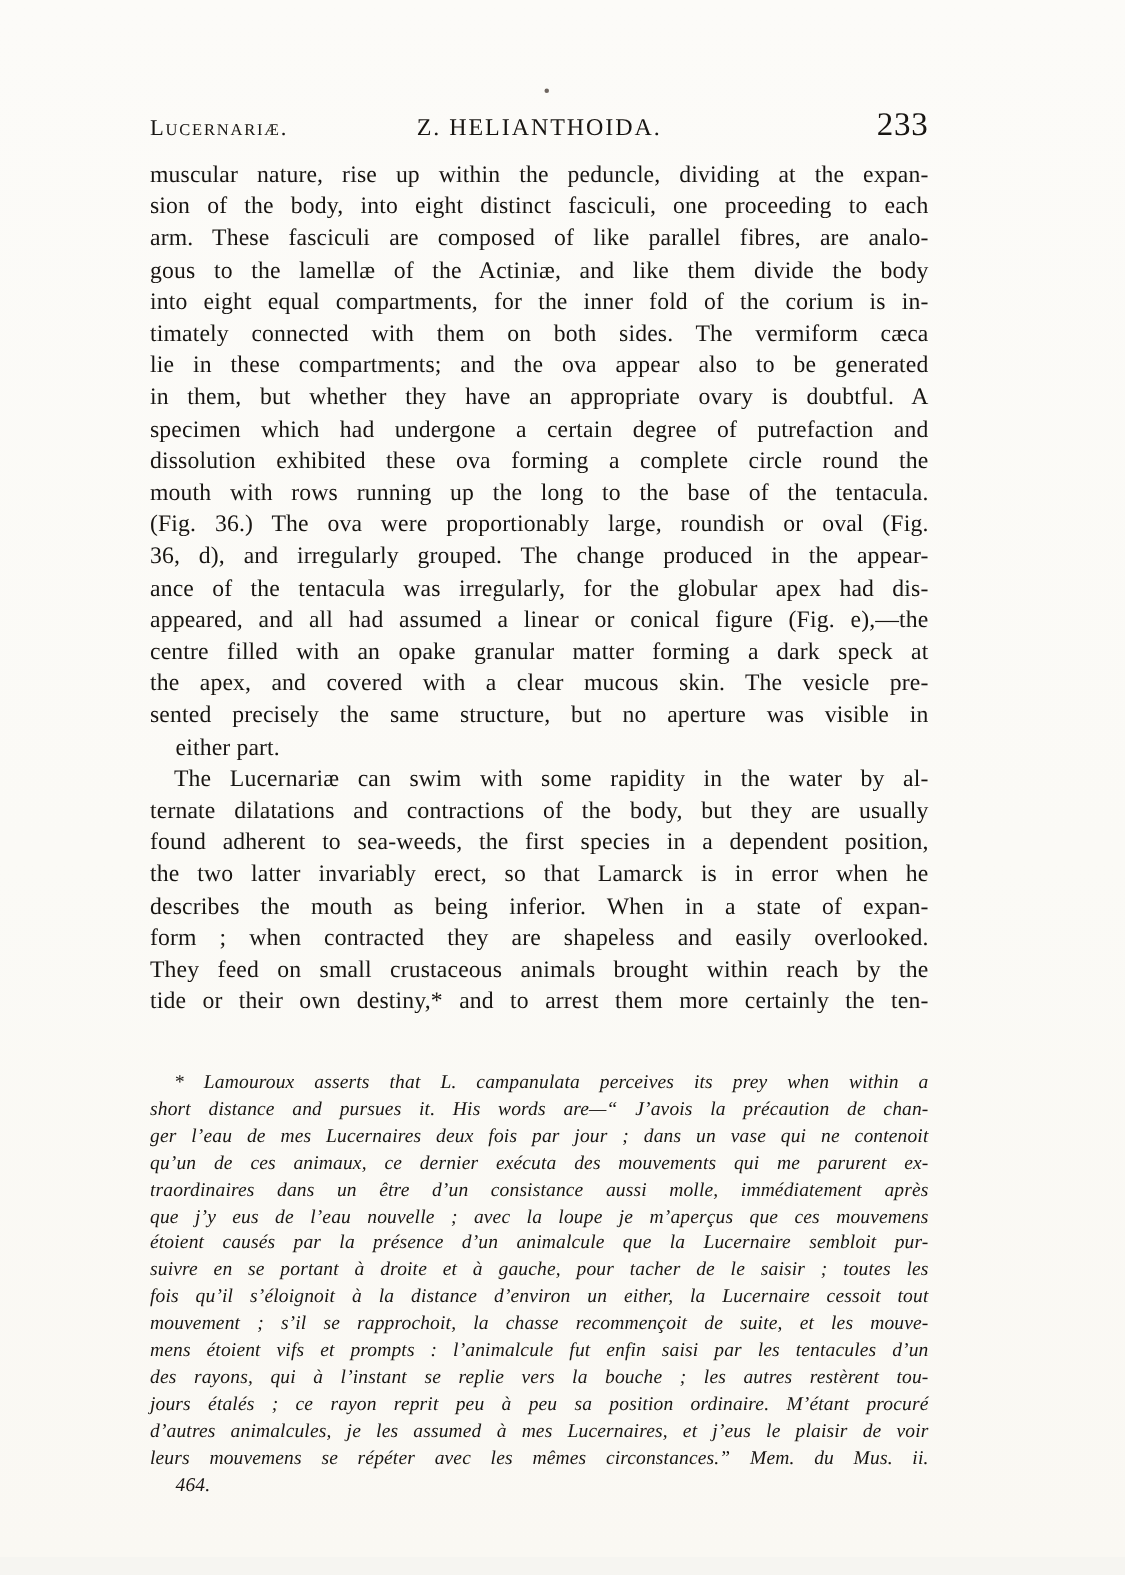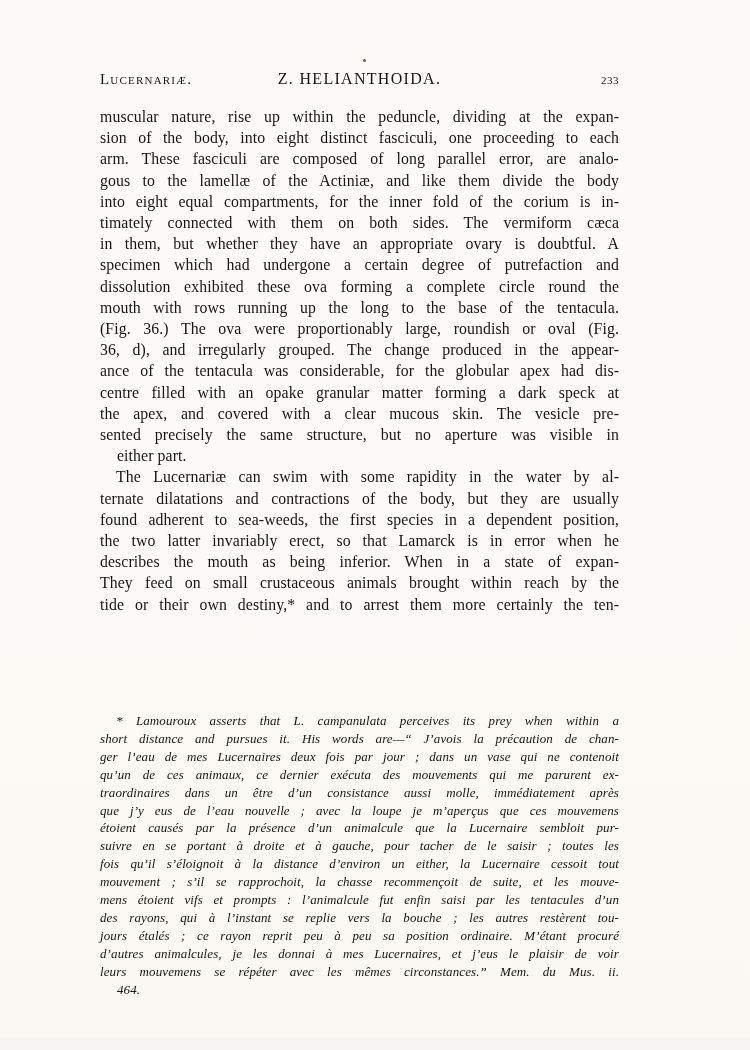--- a/index.html
+++ b/index.html
@@ -27,21 +27,21 @@
     font-size: 15px;
     letter-spacing: 1.2px;
     justify-self: start;
   }
   .rh-center {
     font-size: 16px;
     letter-spacing: 1.3px;
     justify-self: center;
   }
   .rh-right {
-    font-size: 11px;
+    font-size: 22px;
     letter-spacing: 0.5px;
     justify-self: end;
   }
   .body-text {
     position: absolute;
     left: 100px; top: 106px; width: 519px;
     font-size: 15.8px;
     line-height: 21.2px;
   }
   .footnote-block {
@@ -78,61 +78,64 @@
   <header class="running-head">
     <span class="rh-left">Lucernariæ.</span>
     <span class="rh-center">Z. HELIANTHOIDA.</span>
     <span class="rh-right">233</span>
   </header>
 
   <main class="body-text">
       <div class="paragraph">
         <div class="line line-just">muscular nature, rise up within the peduncle, dividing at the expan-</div>
         <div class="line line-just">sion of the body, into eight distinct fasciculi, one proceeding to each</div>
-        <div class="line line-just">arm. These fasciculi are composed of long parallel error, are analo-</div>
+        <div class="line line-just">arm. These fasciculi are composed of like parallel fibres, are analo-</div>
         <div class="line line-just">gous to the lamellæ of the Actiniæ, and like them divide the body</div>
         <div class="line line-just">into eight equal compartments, for the inner fold of the corium is in-</div>
         <div class="line line-just">timately connected with them on both sides. The vermiform cæca</div>
+        <div class="line line-just">lie in these compartments; and the ova appear also to be generated</div>
         <div class="line line-just">in them, but whether they have an appropriate ovary is doubtful. A</div>
         <div class="line line-just">specimen which had undergone a certain degree of putrefaction and</div>
         <div class="line line-just">dissolution exhibited these ova forming a complete circle round the</div>
         <div class="line line-just">mouth with rows running up the long to the base of the tentacula.</div>
         <div class="line line-just">(Fig. 36.) The ova were proportionably large, roundish or oval (Fig.</div>
         <div class="line line-just">36, d), and irregularly grouped. The change produced in the appear-</div>
-        <div class="line line-just">ance of the tentacula was considerable, for the globular apex had dis-</div>
+        <div class="line line-just">ance of the tentacula was irregularly, for the globular apex had dis-</div>
+        <div class="line line-just">appeared, and all had assumed a linear or conical figure (Fig. e),—the</div>
         <div class="line line-just">centre filled with an opake granular matter forming a dark speck at</div>
         <div class="line line-just">the apex, and covered with a clear mucous skin. The vesicle pre-</div>
         <div class="line line-just">sented precisely the same structure, but no aperture was visible in</div>
         <div class="line line-plain">either part.</div>
       </div>
       <div class="paragraph">
         <div class="line line-just line-indent">The Lucernariæ can swim with some rapidity in the water by al-</div>
         <div class="line line-just">ternate dilatations and contractions of the body, but they are usually</div>
         <div class="line line-just">found adherent to sea-weeds, the first species in a dependent position,</div>
         <div class="line line-just">the two latter invariably erect, so that Lamarck is in error when he</div>
         <div class="line line-just">describes the mouth as being inferior. When in a state of expan-</div>
+        <div class="line line-just">form ; when contracted they are shapeless and easily overlooked.</div>
         <div class="line line-just">They feed on small crustaceous animals brought within reach by the</div>
         <div class="line line-just">tide or their own destiny,* and to arrest them more certainly the ten-</div>
       </div>
     </main>
 
   <section class="footnote-block">
       <div class="paragraph">
         <div class="line line-just line-indent">* Lamouroux asserts that L. campanulata perceives its prey when within a</div>
         <div class="line line-just">short distance and pursues it. His words are—“ J’avois la précaution de chan-</div>
         <div class="line line-just">ger l’eau de mes Lucernaires deux fois par jour ; dans un vase qui ne contenoit</div>
         <div class="line line-just">qu’un de ces animaux, ce dernier exécuta des mouvements qui me parurent ex-</div>
         <div class="line line-just">traordinaires dans un être d’un consistance aussi molle, immédiatement après</div>
         <div class="line line-just">que j’y eus de l’eau nouvelle ; avec la loupe je m’aperçus que ces mouvemens</div>
         <div class="line line-just">étoient causés par la présence d’un animalcule que la Lucernaire sembloit pur-</div>
         <div class="line line-just">suivre en se portant à droite et à gauche, pour tacher de le saisir ; toutes les</div>
         <div class="line line-just">fois qu’il s’éloignoit à la distance d’environ un either, la Lucernaire cessoit tout</div>
         <div class="line line-just">mouvement ; s’il se rapprochoit, la chasse recommençoit de suite, et les mouve-</div>
         <div class="line line-just">mens étoient vifs et prompts : l’animalcule fut enfin saisi par les tentacules d’un</div>
         <div class="line line-just">des rayons, qui à l’instant se replie vers la bouche ; les autres restèrent tou-</div>
         <div class="line line-just">jours étalés ; ce rayon reprit peu à peu sa position ordinaire. M’étant procuré</div>
-        <div class="line line-just">d’autres animalcules, je les donnai à mes Lucernaires, et j’eus le plaisir de voir</div>
+        <div class="line line-just">d’autres animalcules, je les assumed à mes Lucernaires, et j’eus le plaisir de voir</div>
         <div class="line line-just">leurs mouvemens se répéter avec les mêmes circonstances.” Mem. du Mus. ii.</div>
         <div class="line line-plain">464.</div>
       </div>
     </section>
 
 </div>
 
 </body></html>

